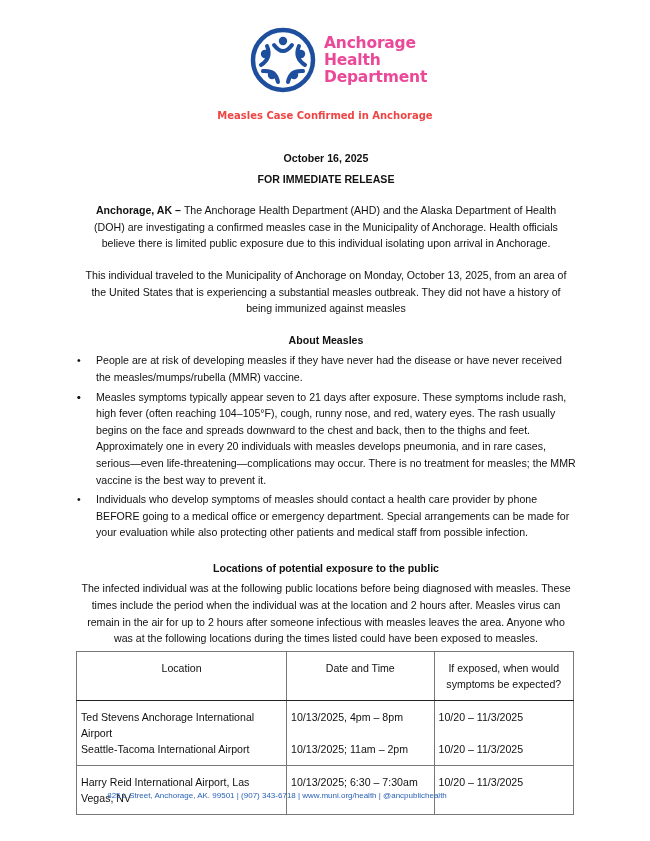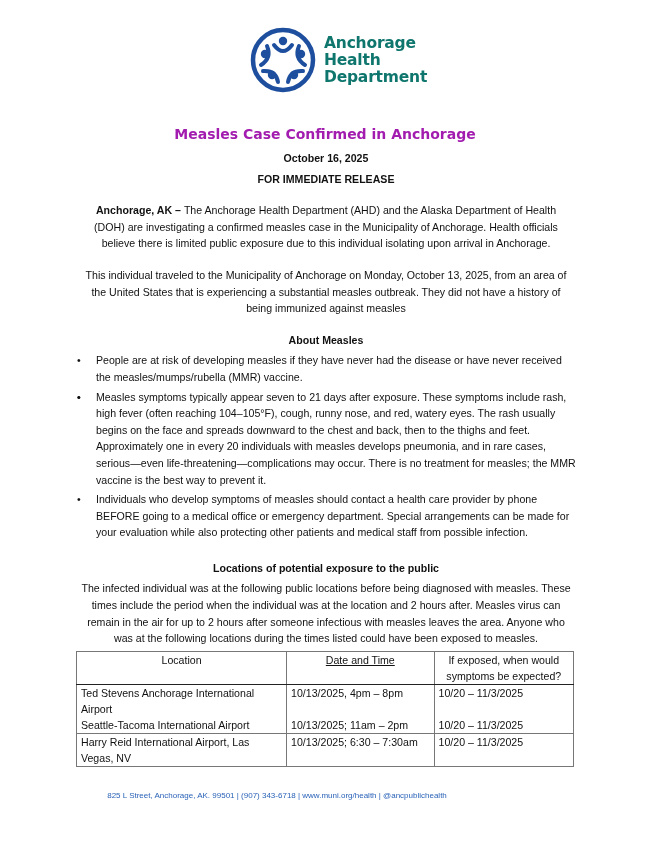--- a/index.html
+++ b/index.html
@@ -1,36 +1,36 @@
 <!DOCTYPE html>
 <html><head>
 <meta charset="utf-8">
 <style>
   html, body { margin:0; padding:0; background:#ffffff; }
   body { width:650px; height:841px; position:relative; overflow:hidden;
          font-family:"Liberation Sans", sans-serif; color:#111; }
   .page { position:absolute; left:0; top:0; width:650px; height:841px; }
   .logo { position:absolute; left:250px; top:27px; display:flex; align-items:center; }
   .logo svg { width:66px; height:66px; display:block; }
-  .logo-text { margin-left:8px; color:#0f766e; font-weight:bold; font-size:15.5px; line-height:17px; font-family:"DejaVu Sans", sans-serif; letter-spacing:-0.2px; }
-  .title { position:absolute; left:0; width:650px; top:126px; text-align:center;
-           font-weight:bold; font-size:14px; font-family:"DejaVu Sans", sans-serif; color:#a21caf; }
+  .logo-text { margin-left:8px; color:#ec4899; font-weight:bold; font-size:15.5px; line-height:17px; font-family:"DejaVu Sans", sans-serif; letter-spacing:-0.2px; }
+  .title { position:absolute; left:0; width:650px; top:110px; text-align:center;
+           font-weight:bold; font-size:10px; font-family:"DejaVu Sans", sans-serif; color:#ef4444; }
   .body { position:absolute; left:76px; width:500px; top:146px; font-size:10.6px; line-height:16.6px; }
   .body p { margin:4px;text-align:center; }
   .b { font-weight:bold; }
   .gap2 { height:7px; }
   ul.bullets { list-style:none; margin:0; padding:0; }
   ul.bullets li { position:relative; padding-left:20px; margin-bottom:3px; }
   ul.bullets li .dot { position:absolute; left:1px; top:0; }
   .table-cap { font-weight:bold; margin-top:17px; }
   table.exp { border-collapse:collapse; width:498px; font-size:10.6px; line-height:16px; margin-top:0; }
-  table.exp th, table.exp td { border:1px solid #777; padding:0 4px; vertical-align:top; font-weight:normal; }
+  table.exp th, table.exp td { border:1px solid #777; padding:8px 4px; vertical-align:top; font-weight:normal; }
   table.exp th { text-align:center; }
   table.exp thead th { border-bottom:1.5px solid #222; }
-  .col1 { width:202px; } .col2 { width:139px;text-decoration:underline; } .col3 { width:131px; }
+  .col1 { width:202px; } .col2 { width:139px; } .col3 { width:131px; }
   .footer { position:absolute; left:0; width:554px; top:791px; text-align:center;
             font-size:8px; color:#2b63b8; }
 </style>
 </head>
 <body>
 
 <div class="page">
 
   <div class="logo">
     <svg viewBox="0 0 66 66">

